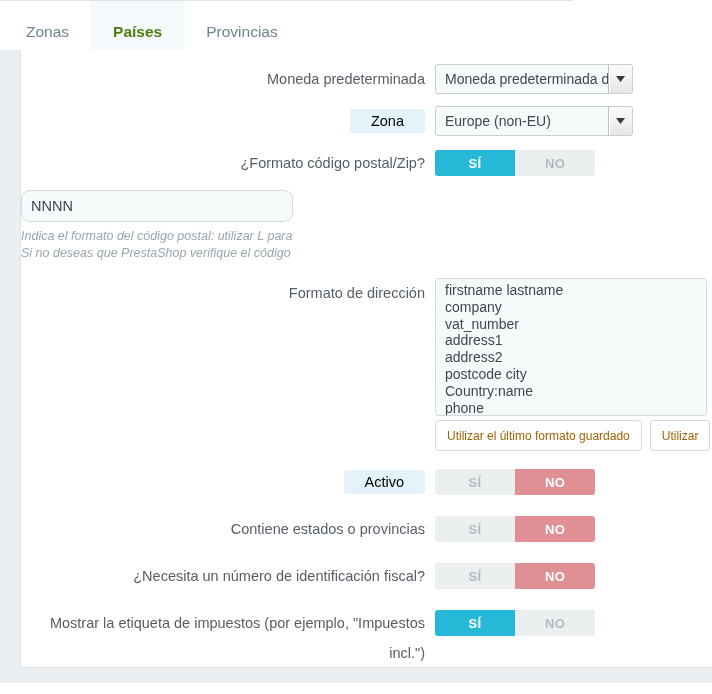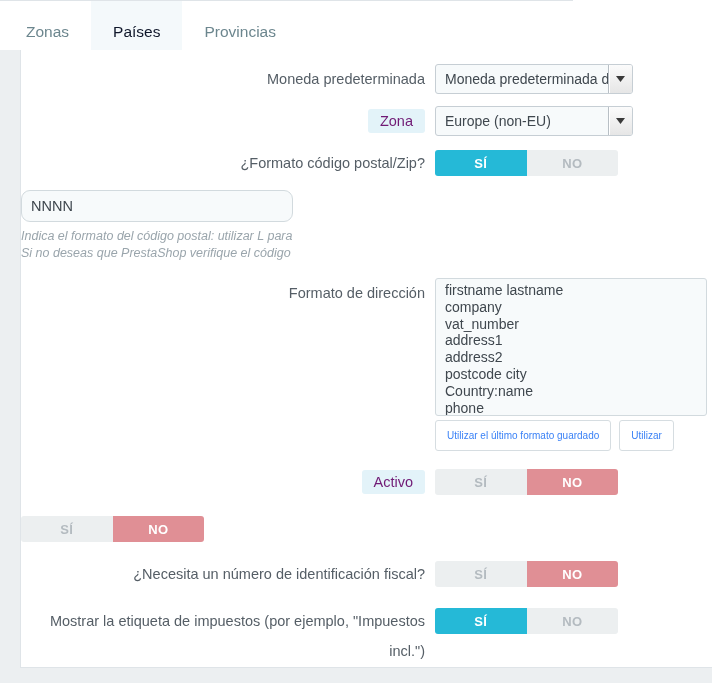--- a/index.html
+++ b/index.html
@@ -35,21 +35,22 @@
     justify-content: center;
     padding: 0 22px;
     font-size: 15.5px;
     color: #6c868e;
     position: relative;
     cursor: pointer;
     box-sizing: border-box;
   }
   .tab.active {
     background: #f4f9fb;
-    color: #0f172a;
+    color: #4d7c0f;
+    font-weight: bold;
   }
   .tab.active::after {
     content: "";
     position: absolute;
     left: 0; right: 0; bottom: 0;
     height: 4px;
     background: #25b9d7;
   }
 
   
@@ -92,22 +93,22 @@
     color: #555e66;
     line-height: 30px;
   }
   .lbl .req {
     color: #e8474c;
     font-weight: bold;
   }
   .lbl-pill {
     display: inline-block;
     background: #e3f3f9;
-    color: #701a75;
-    padding: 2px 12px;
+    color: #000000;
+    padding: 2px 21px;
     border-radius: 3px;
     line-height: 20px;
   }
   .ctrl {
     flex: 1;
     min-width: 0;
   }
 
   
   .select {
@@ -140,21 +141,21 @@
     justify-content: center;
     background: linear-gradient(#fbfbfb, #e6e6e6);
     border-left: 1px solid #b8bfc5;
     box-shadow: inset 1px 0 0 #fff;
   }
   .select-caret svg { display: block; }
 
   
   .toggle {
     display: flex;
-    width: 183px;
+    width: 160px;
     height: 26px;
     border-radius: 3px;
     overflow: hidden;
     cursor: pointer;
     margin-top: 2px;
   }
   .toggle .seg {
     flex: 1;
     display: flex;
     align-items: center;
@@ -219,22 +220,22 @@
     margin-top: 4px;
   }
   .btn {
     height: 31px;
     display: flex;
     align-items: center;
     padding: 0 11px;
     border: 1px solid #d6dde1;
     border-radius: 3px;
     background: #ffffff;
-    font-size: 10px;
-    color: #3b82f6;
+    font-size: 12px;
+    color: #a16207;
     white-space: nowrap;
     cursor: pointer;
     box-sizing: border-box;
   }
 </style>
 </head>
 <body>
 
 <div class="tabbar">
   <div class="tabs">
@@ -328,20 +329,21 @@
         </div>
         <div class="ctrl">
           <div class="toggle">
             <div class="seg off-state">SÍ</div>
             <div class="seg on-no">NO</div>
           </div>
         </div>
       </div>
 
       <div class="form-row" style="margin-top:17px">
+        <div class="lbl">Contiene estados o provincias</div>
         <div class="ctrl">
           <div class="toggle">
             <div class="seg off-state">SÍ</div>
             <div class="seg on-no">NO</div>
           </div>
         </div>
       </div>
 
       <div class="form-row" style="margin-top:17px">
         <div class="lbl">¿Necesita un número de identificación fiscal?</div>

